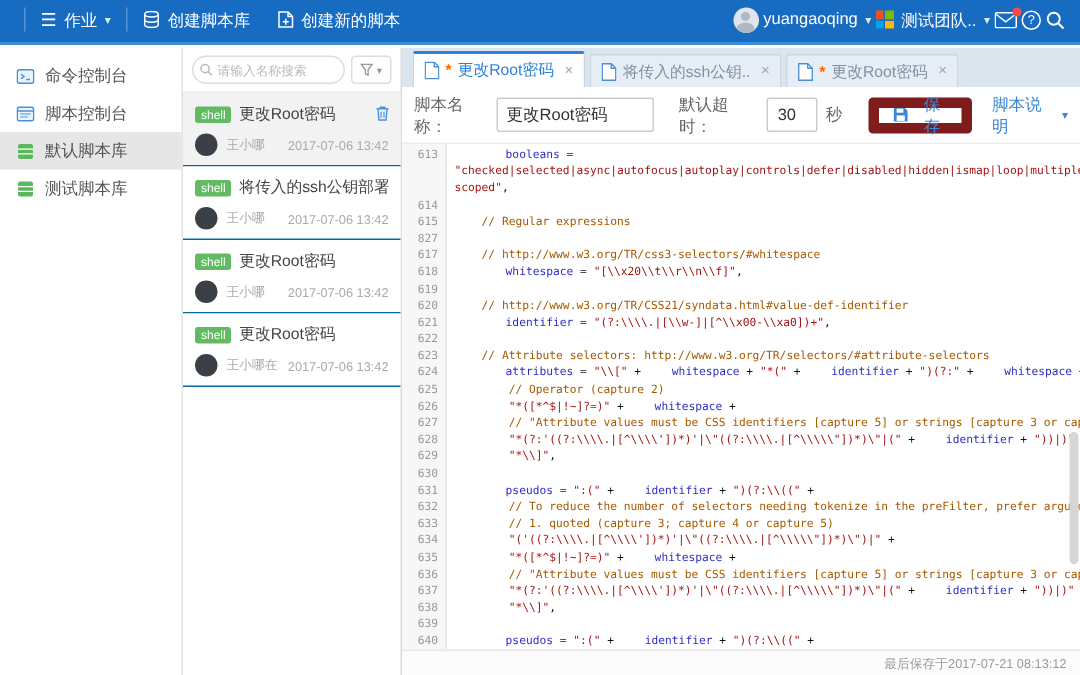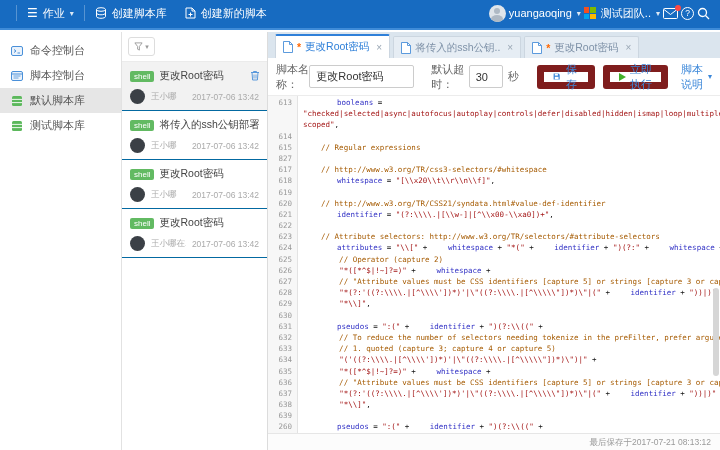--- a/index.html
+++ b/index.html
@@ -185,20 +185,27 @@
           <line x1="1" y1="4.4" x2="11" y2="4.4" stroke="#fff" stroke-width=".9"></line>
           <line x1="1" y1="7.6" x2="11" y2="7.6" stroke="#fff" stroke-width=".9"></line>
         </svg>
       </span>
       <span>测试脚本库</span>
     </div>
   </nav>
 
 <section class="list-col">
   <div class="search-row">
+    <span class="search-box">
+      <svg width="9" height="9" viewBox="0 0 12 12">
+        <circle cx="5" cy="5" r="3.6" fill="none" stroke="#bbb" stroke-width="1.4"></circle>
+        <line x1="7.8" y1="7.8" x2="11" y2="11" stroke="#bbb" stroke-width="1.4"></line>
+      </svg>
+      <input class="search-input" placeholder="请输入名称搜索" style="">
+    </span>
     <button class="filter-btn">
       <svg width="9" height="9" viewBox="0 0 10 10">
         <path d="M1 1h8L6 5v4L4 8V5z" fill="none" stroke="#999" stroke-width="1"></path>
       </svg>
       <span class="filter-caret">▾</span>
     </button>
   </div>
   <div id="script-list">
       <div class="list-item selected">
         <div class="li-title-row">
@@ -297,24 +304,20 @@
     <span class="lbl-timeout">默认超时：</span>
     <input class="fld fld-timeout" value="30" style="">
     <span class="unit">秒</span>
     <button class="btn btn-save">
       <svg width="11" height="11" viewBox="0 0 12 12">
         <path d="M1 1h8l2 2v8H1z" fill="#3b87d9"></path>
         <rect x="3" y="1.5" width="5" height="3" fill="#fff"></rect>
         <rect x="3" y="6.5" width="6" height="4" fill="#fff"></rect>
       </svg>
       <span>保存</span>
-    </button>
-    <button class="btn btn-run">
-      <span class="play-tri"></span>
-      <span>立即执行</span>
     </button>
     <span class="desc-link">
       <span>脚本说明</span>
       <span class="desc-caret">▾</span>
     </span>
   </div>
 
   <div class="editor">
     <div class="gutter" id="gutter">
         <div>613</div>
@@ -339,21 +342,21 @@
         <div>630</div>
         <div>631</div>
         <div>632</div>
         <div>633</div>
         <div>634</div>
         <div>635</div>
         <div>636</div>
         <div>637</div>
         <div>638</div>
         <div>639</div>
-        <div>260</div>
+        <div>640</div>
       </div>
     <div class="code" id="code"><div><span class="tk-o">    </span><span class="tk-v">booleans</span><span class="tk-o"> =</span></div><div><span class="tk-s">"checked|selected|async|autofocus|autoplay|controls|defer|disabled|hidden|ismap|loop|multiple|</span></div><div><span class="tk-s">scoped"</span><span class="tk-o">,</span></div><div>&nbsp;</div><div><span class="tk-c">    // Regular expressions</span></div><div>&nbsp;</div><div><span class="tk-c">    // http://www.w3.org/TR/css3-selectors/#whitespace</span></div><div><span class="tk-o">    </span><span class="tk-v">whitespace</span><span class="tk-o"> = </span><span class="tk-s">"[\\x20\\t\\r\\n\\f]"</span><span class="tk-o">,</span></div><div>&nbsp;</div><div><span class="tk-c">    // http://www.w3.org/TR/CSS21/syndata.html#value-def-identifier</span></div><div><span class="tk-o">    </span><span class="tk-v">identifier</span><span class="tk-o"> = </span><span class="tk-s">"(?:\\\\.|[\\w-]|[^\\x00-\\xa0])+"</span><span class="tk-o">,</span></div><div>&nbsp;</div><div><span class="tk-c">    // Attribute selectors: http://www.w3.org/TR/selectors/#attribute-selectors</span></div><div><span class="tk-o">    </span><span class="tk-v">attributes</span><span class="tk-o"> = </span><span class="tk-s">"\\["</span><span class="tk-o"> + </span><span class="tk-v">whitespace</span><span class="tk-o"> + </span><span class="tk-s">"*("</span><span class="tk-o"> + </span><span class="tk-v">identifier</span><span class="tk-o"> + </span><span class="tk-s">")(?:"</span><span class="tk-o"> + </span><span class="tk-v">whitespace</span><span class="tk-o"> +</span></div><div><span class="tk-c">        // Operator (capture 2)</span></div><div><span class="tk-o">        </span><span class="tk-s">"*([*^$|!~]?=)"</span><span class="tk-o"> + </span><span class="tk-v">whitespace</span><span class="tk-o"> +</span></div><div><span class="tk-c">        // "Attribute values must be CSS identifiers [capture 5] or strings [capture 3 or capt</span></div><div><span class="tk-o">        </span><span class="tk-s">"*(?:'((?:\\\\.|[^\\\\'])*)'|\"((?:\\\\.|[^\\\\\"])*)\"|("</span><span class="tk-o"> + </span><span class="tk-v">identifier</span><span class="tk-o"> + </span><span class="tk-s">"))|)"</span><span class="tk-o"> + </span><span class="tk-v">whi</span></div><div><span class="tk-o">        </span><span class="tk-s">"*\\]"</span><span class="tk-o">,</span></div><div>&nbsp;</div><div><span class="tk-o">    </span><span class="tk-v">pseudos</span><span class="tk-o"> = </span><span class="tk-s">":("</span><span class="tk-o"> + </span><span class="tk-v">identifier</span><span class="tk-o"> + </span><span class="tk-s">")(?:\\(("</span><span class="tk-o"> +</span></div><div><span class="tk-c">        // To reduce the number of selectors needing tokenize in the preFilter, prefer argumen</span></div><div><span class="tk-c">        // 1. quoted (capture 3; capture 4 or capture 5)</span></div><div><span class="tk-o">        </span><span class="tk-s">"('((?:\\\\.|[^\\\\'])*)'|\"((?:\\\\.|[^\\\\\"])*)\")|"</span><span class="tk-o"> +</span></div><div><span class="tk-o">        </span><span class="tk-s">"*([*^$|!~]?=)"</span><span class="tk-o"> + </span><span class="tk-v">whitespace</span><span class="tk-o"> +</span></div><div><span class="tk-c">        // "Attribute values must be CSS identifiers [capture 5] or strings [capture 3 or capt</span></div><div><span class="tk-o">        </span><span class="tk-s">"*(?:'((?:\\\\.|[^\\\\'])*)'|\"((?:\\\\.|[^\\\\\"])*)\"|("</span><span class="tk-o"> + </span><span class="tk-v">identifier</span><span class="tk-o"> + </span><span class="tk-s">"))|)"</span><span class="tk-o"> + </span><span class="tk-v">whi</span></div><div><span class="tk-o">        </span><span class="tk-s">"*\\]"</span><span class="tk-o">,</span></div><div>&nbsp;</div><div><span class="tk-o">    </span><span class="tk-v">pseudos</span><span class="tk-o"> = </span><span class="tk-s">":("</span><span class="tk-o"> + </span><span class="tk-v">identifier</span><span class="tk-o"> + </span><span class="tk-s">")(?:\\(("</span><span class="tk-o"> +</span></div></div>
     <div class="vscroll"></div>
   </div>
 
   <div class="statusbar">
     <span>最后保存于2017-07-21 08:13:12</span>
   </div>
 </main>
 

